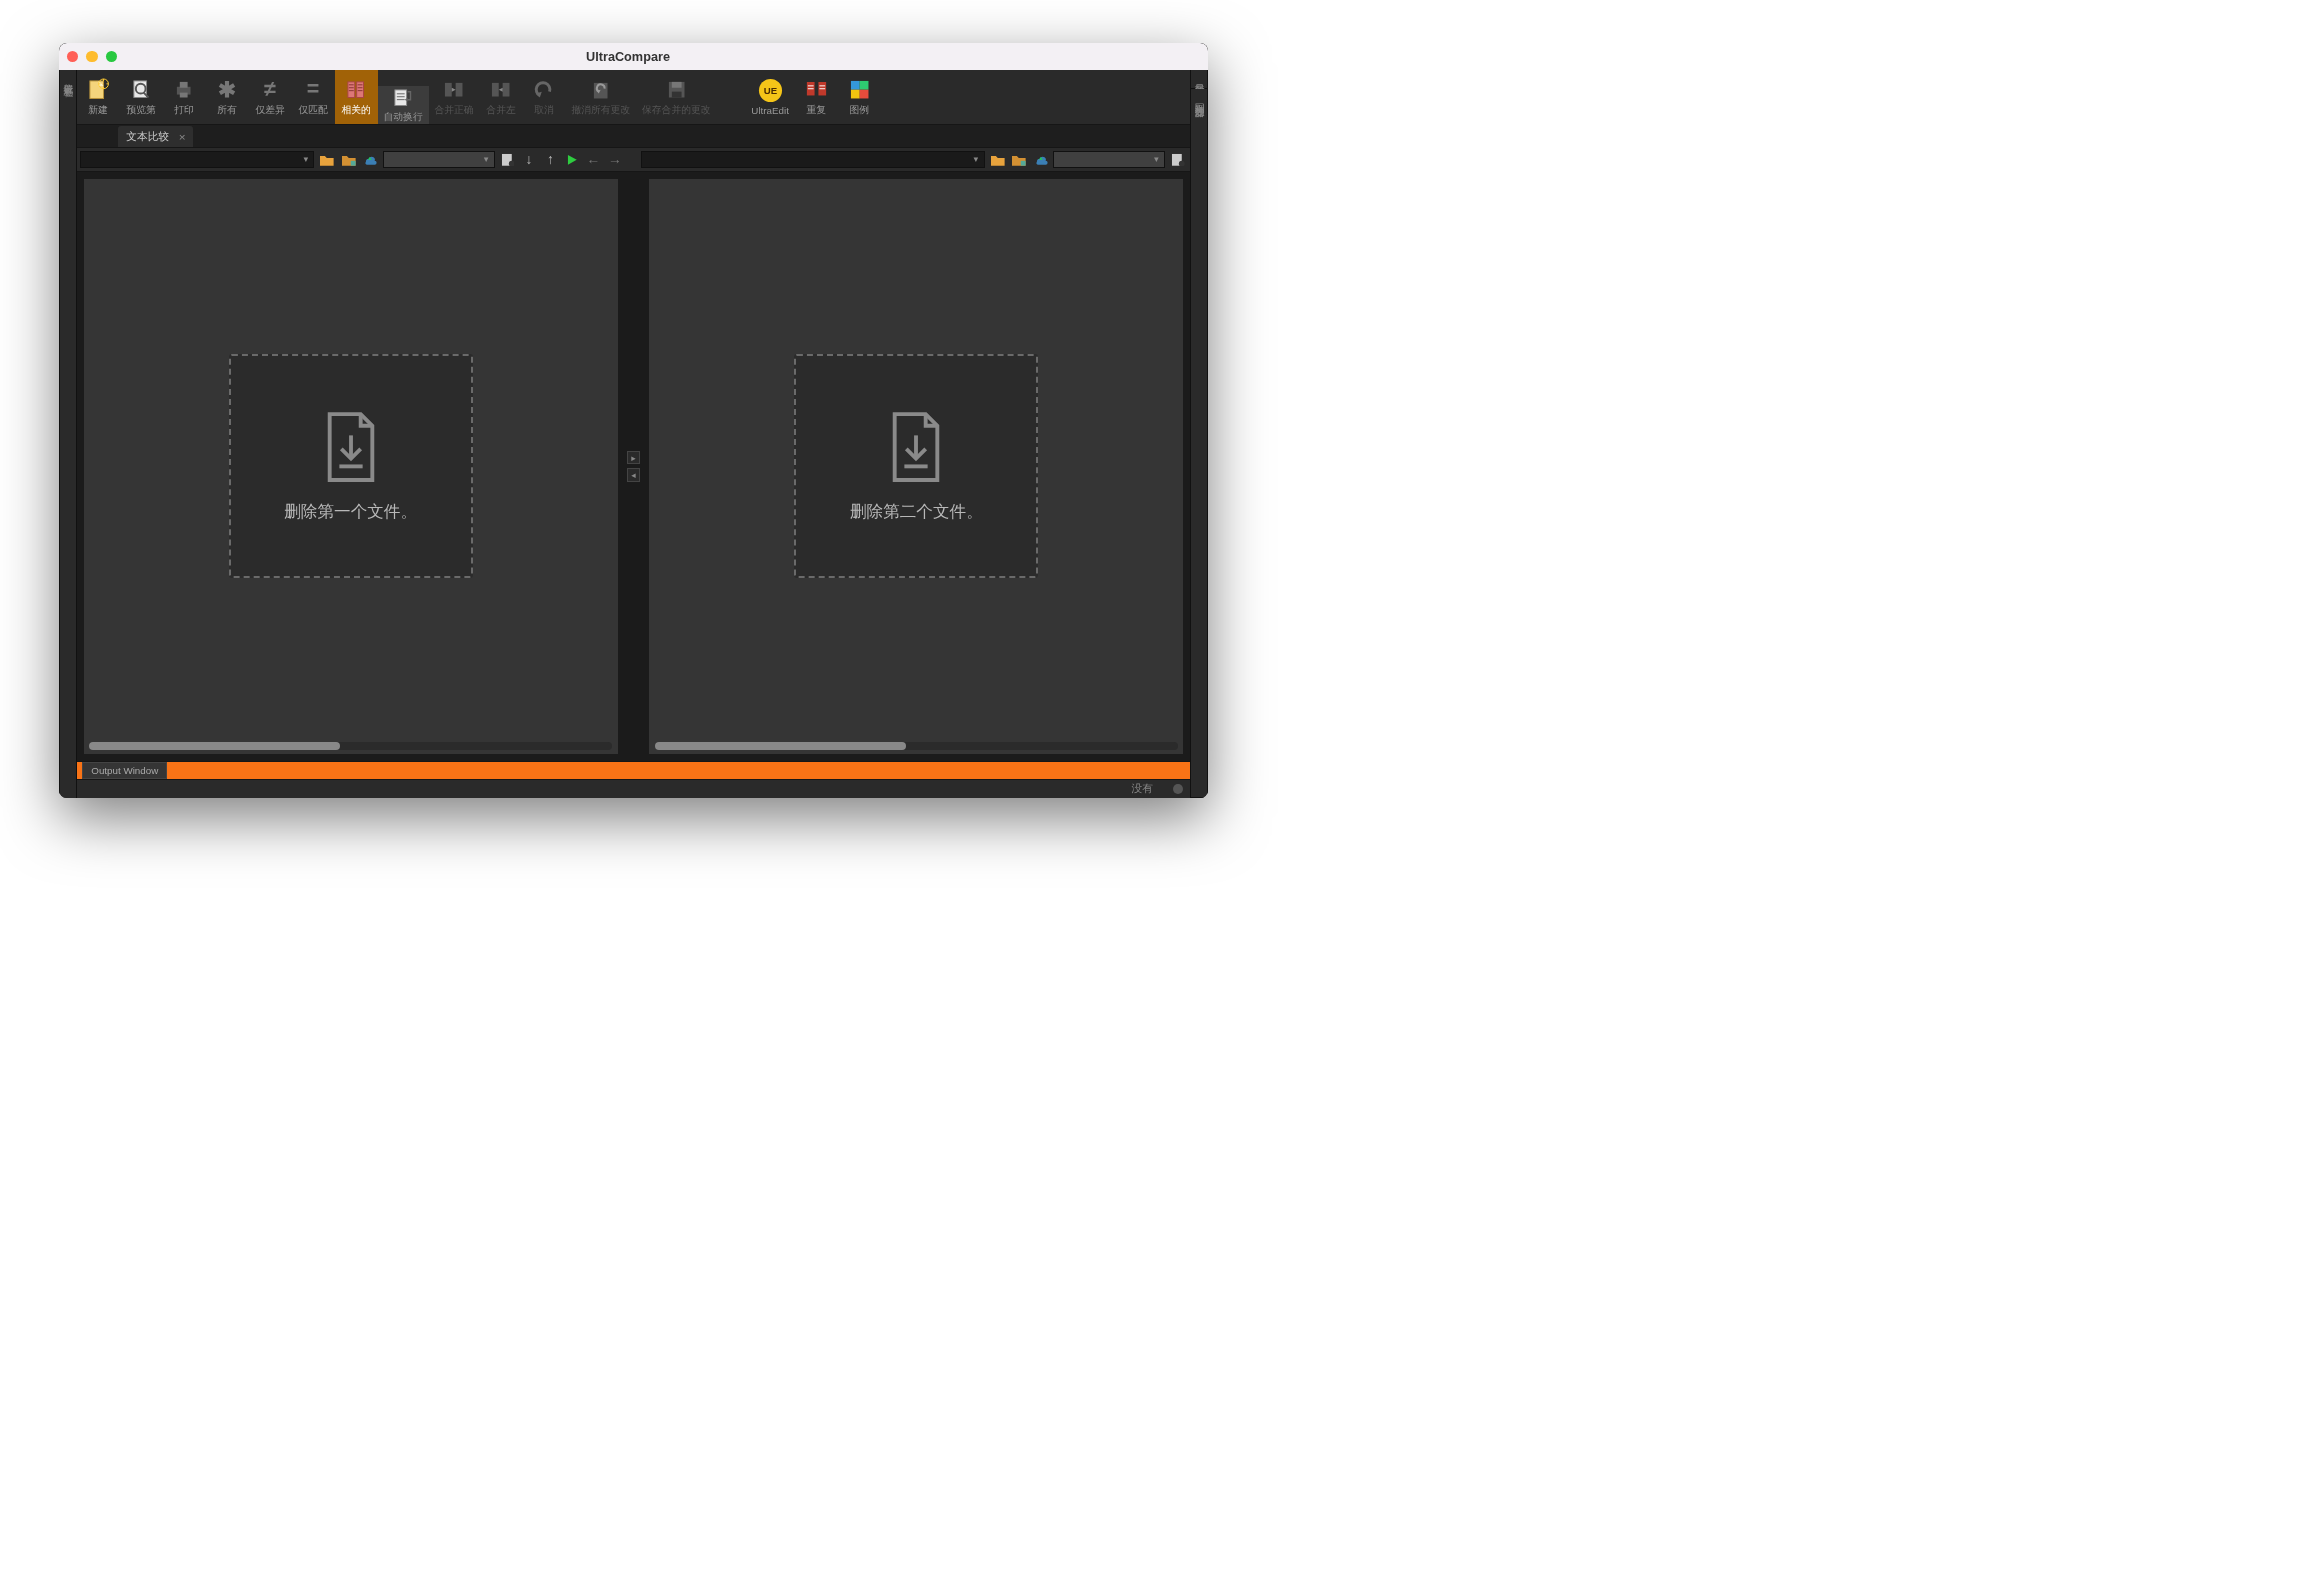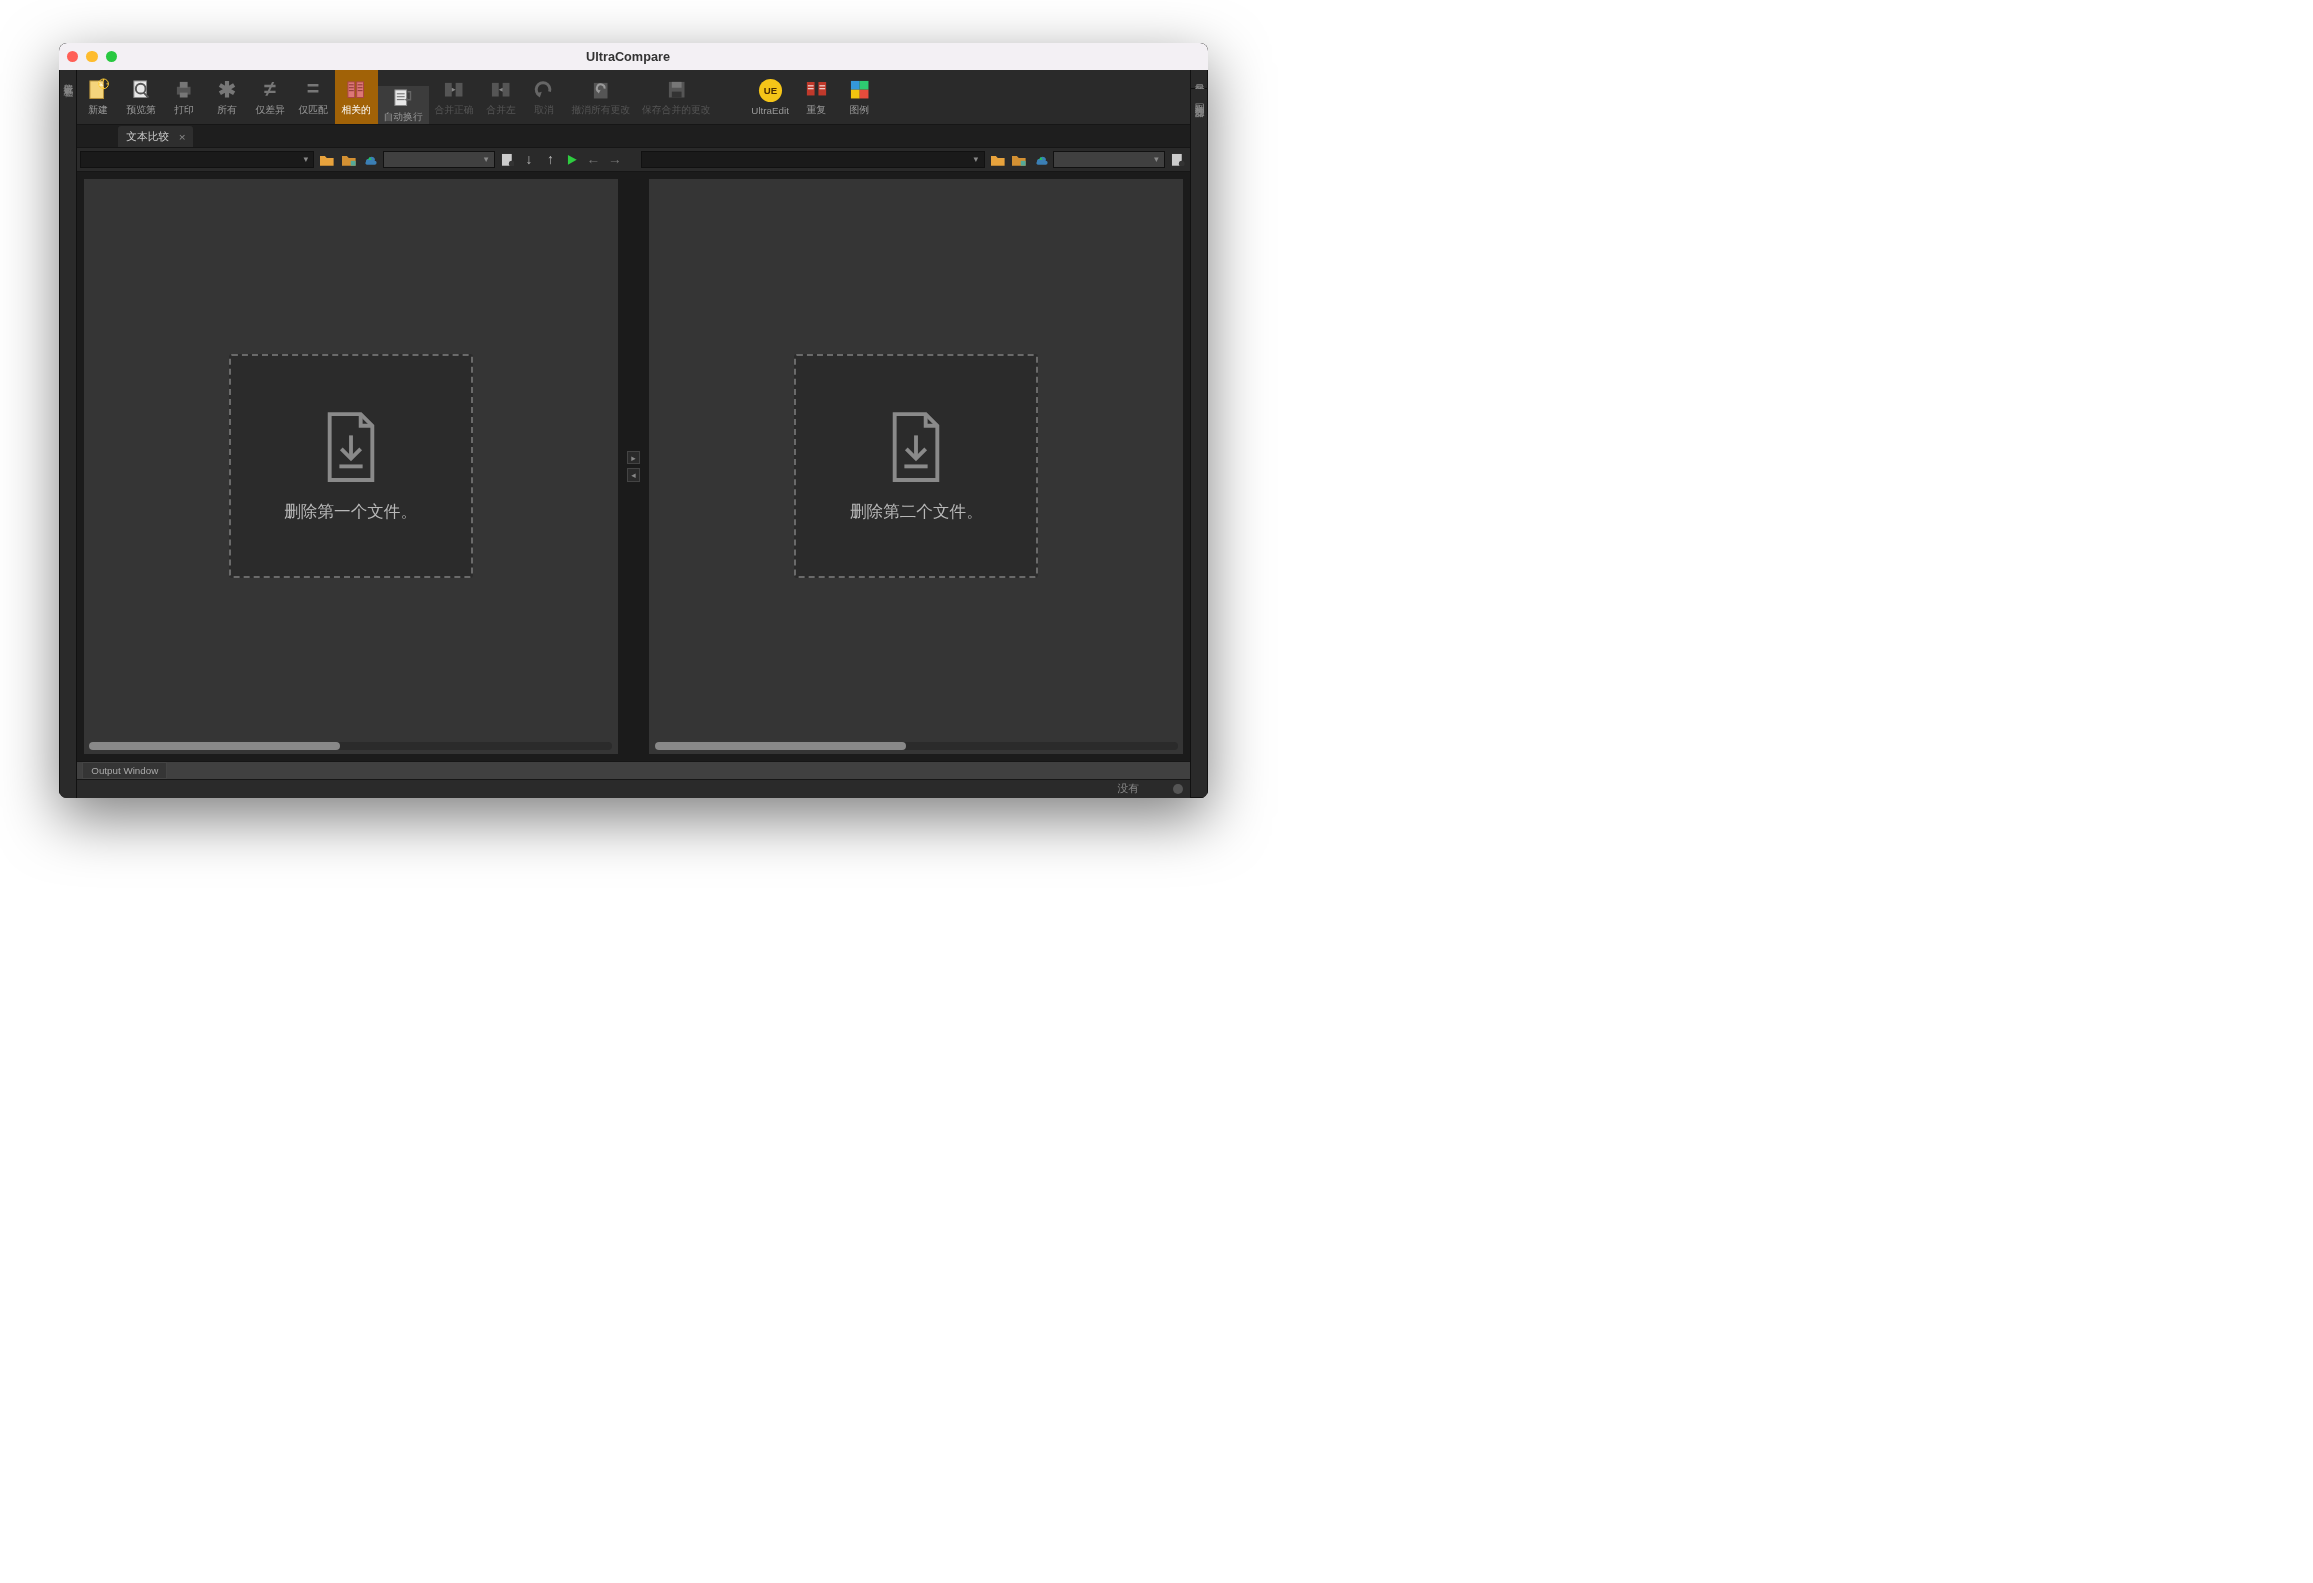--- a/index.html
+++ b/index.html
@@ -150,31 +150,31 @@
   .pane .hscroll {
     position:absolute; left:5.9px; right:5.9px; bottom:3.9px; height:7.8px;
     background:#2b2b2b; border-radius:3.9px;
   }
   .pane .hscroll .thumb {
     position:absolute; left:0; top:0; bottom:0; width:48%;
     background:#888; border-radius:3.9px;
   }
 
   .bottombar {
-    height: 17.6px; background: #404040; border-top: 1px solid #161616;
+    height: 17.6px; background: #f97316; border-top: 1px solid #161616;
     display:flex; align-items:flex-end; padding-left:5.9px;
   }
   .bottab {
     background:#353535; color:#aaa; font-size:9.8px; padding:2px 7.8px;
     border:1px solid #444;
   }
   .statusbar {
     height: 19.5px; background:#2a2a2a; border-top:1px solid #161616;
     display:flex; align-items:center; justify-content:flex-end;
-    color:#888; font-size:10.7px; padding: 0 7.8px; gap: 34px;
+    color:#888; font-size:10.7px; padding: 0 7.8px; gap: 20px;
   }
   .statusbar .dot { width:9.8px;height:9.8px;border-radius:50%;background:#555; }
 
   svg { display:block; }
 </style>
 </head>
 <body>
 
 <div class="window">
 

